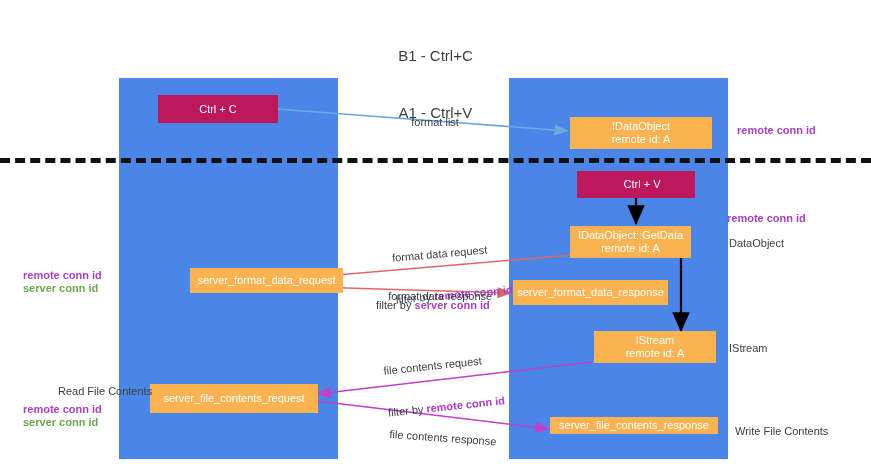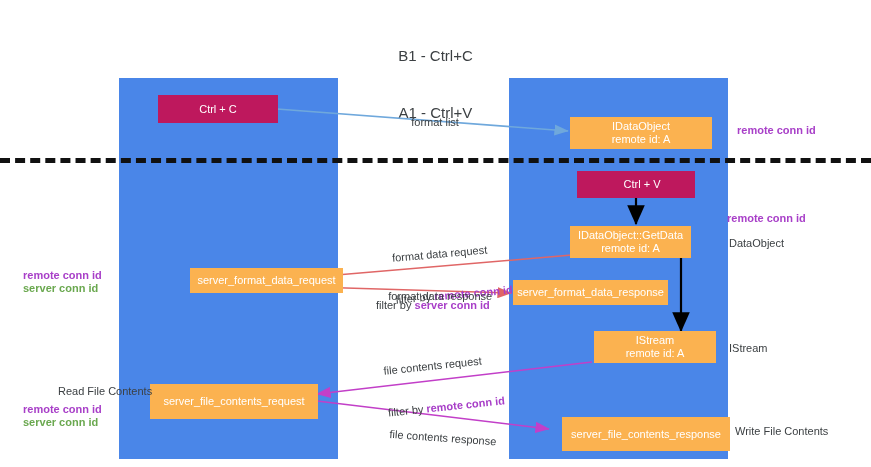--- a/index.html
+++ b/index.html
@@ -178,25 +178,25 @@
 
   <div class="node orange" style="left:513px; top:280px; width:155px; height:25px;">
     <span>server_format_data_response</span>
   </div>
 
   <div class="node orange" style="left:594px; top:331px; width:122px; height:32px;">
     <span>IStream</span>
     <span>remote id: A</span>
   </div>
 
-  <div class="node orange" style="left:150px; top:384px; width:168px; height:35px;">
+  <div class="node orange" style="left:150px; top:384px; width:168px; height:29px;">
     <span>server_file_contents_request</span>
   </div>
 
-  <div class="node orange" style="left:550px; top:417px; width:168px; height:34px;margin-left:12px;">
+  <div class="node orange" style="left:550px; top:417px; width:168px; height:17px;">
     <span>server_file_contents_response</span>
   </div>
 
   <div class="edge-label" style="left:399px; top:101px;">
     <span>format list</span>
   </div>
 
   <div class="edge-label rot" style="left:389px; top:223px; transform: rotate(-5deg);">
     <div>format data request</div>
     <div><span>filter by </span><span class="hl-purple">remote conn id</span></div>

